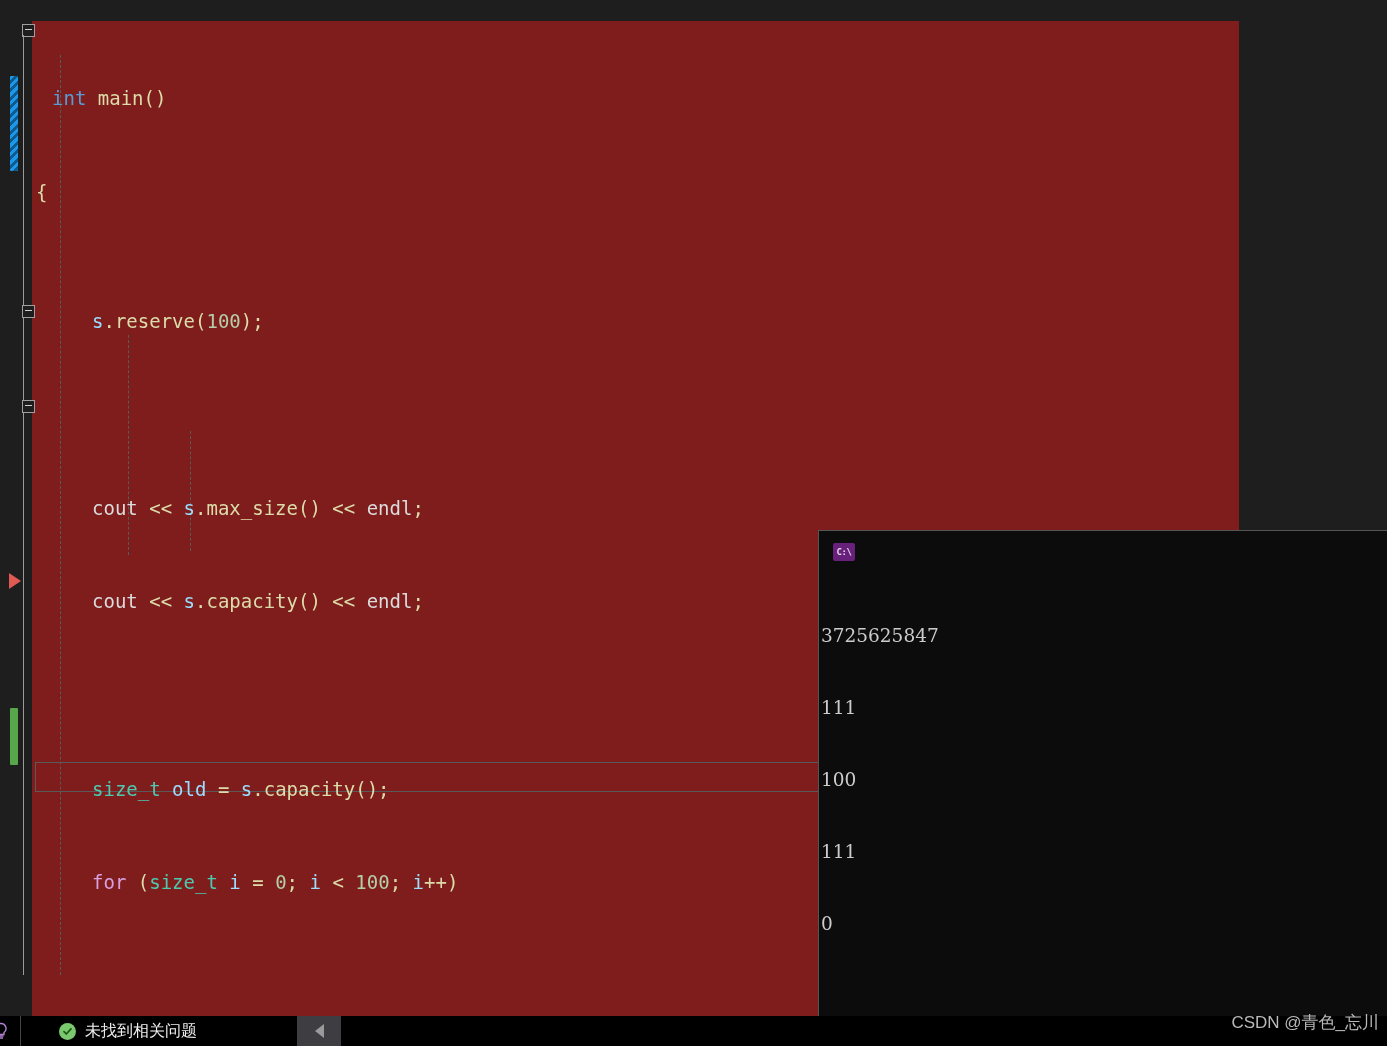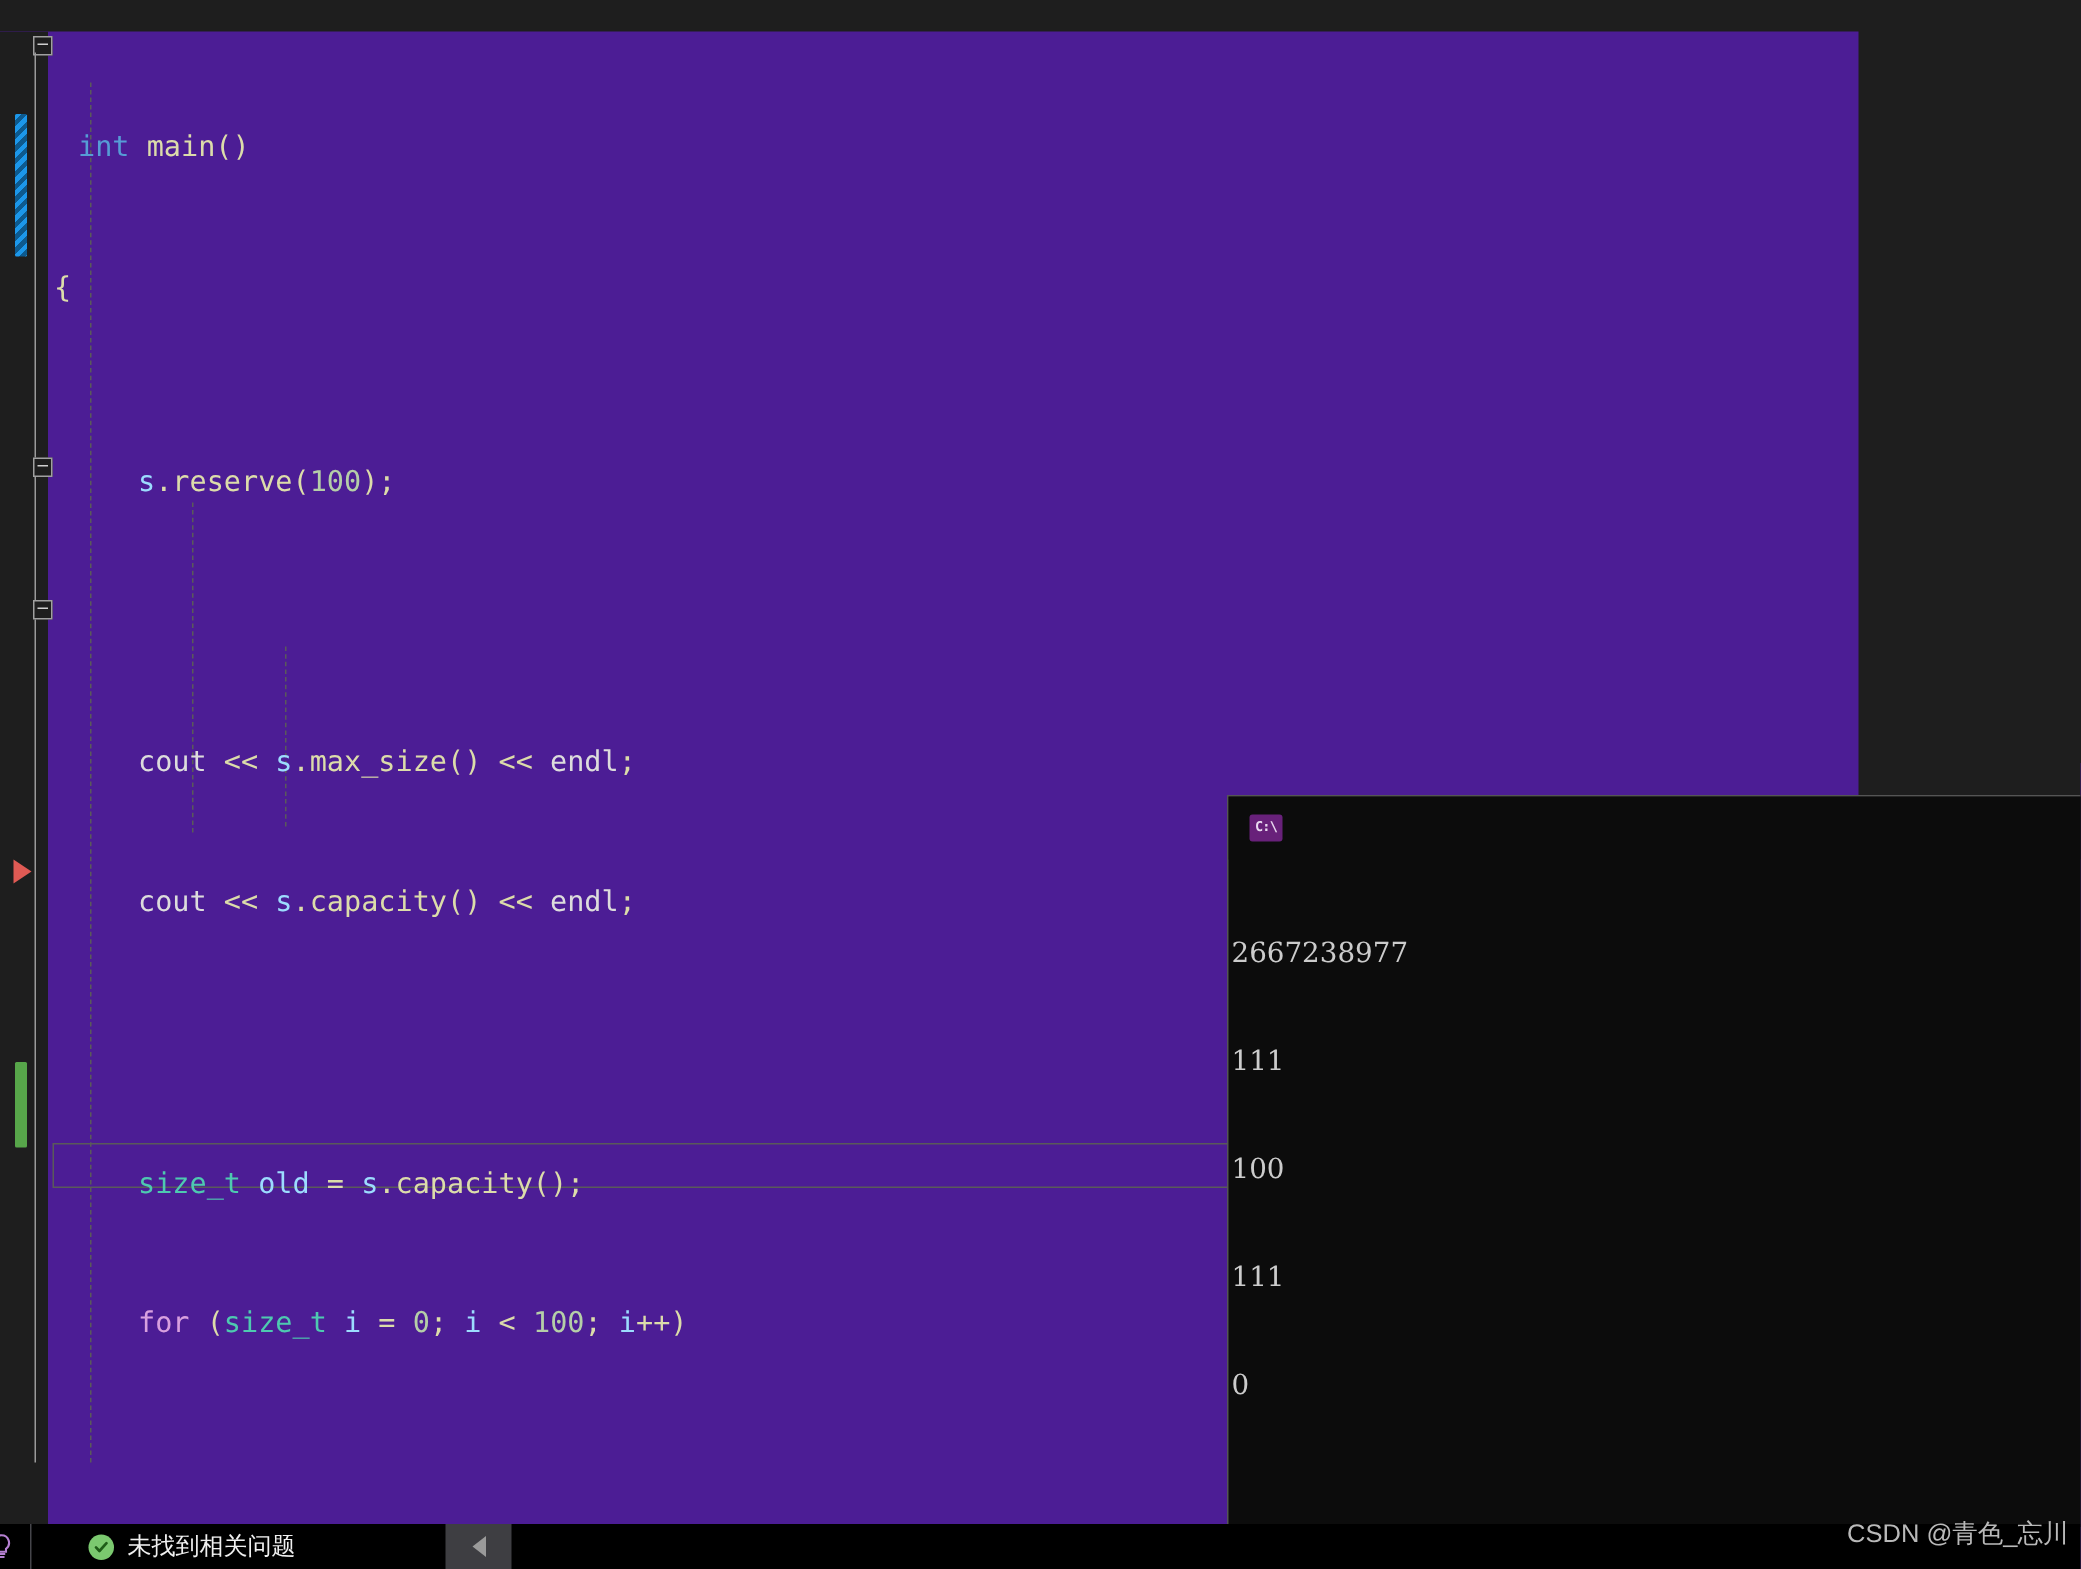--- a/index.html
+++ b/index.html
@@ -38,21 +38,21 @@
   }
   .box-icon{
     display:inline-block;width:14px;height:14px;margin:0 6px 0 8px;position:relative;top:2px;
   }
   .third-inner{display:flex;align-items:center;height:21px;}
   .third-label{color:#f0f0f0;font-size:13.5px;line-height:21px;white-space:nowrap;}
 
   
   .editor{
     position:absolute;left:0;top:21px;width:1239px;height:995px;
-    background:#4c1d95;overflow:hidden;
+    background:#7f1d1d;overflow:hidden;
   }
   .gutter-indicator{
     position:absolute;left:0;top:0;width:32px;height:995px;background:#1e1e1e;
   }
   .changebar{position:absolute;width:8px;left:10px;border-radius:1px;}
   .changebar.blue{
     background:repeating-linear-gradient(135deg,#1c97ea 0px,#1c97ea 3px,#0d5a8f 3px,#0d5a8f 6px);
     top:55px;height:95px;
   }
   .changebar.green{background:#57a64a;top:687px;height:57px;}
@@ -223,21 +223,21 @@
     </div>
   </div>
 
   <div class="console">
     <div class="console-title">
       <div class="console-icon">
           <span>C:\</span>
         </div>
     </div>
     <div class="console-body">
-      <div class="console-line">2667238977</div>
+      <div class="console-line">3725625847</div>
       <div class="console-line">111</div>
       <div class="console-line">100</div>
       <div class="console-line">111</div>
       <div class="console-line">0</div>
       
       
       
     </div>
   </div>
 

